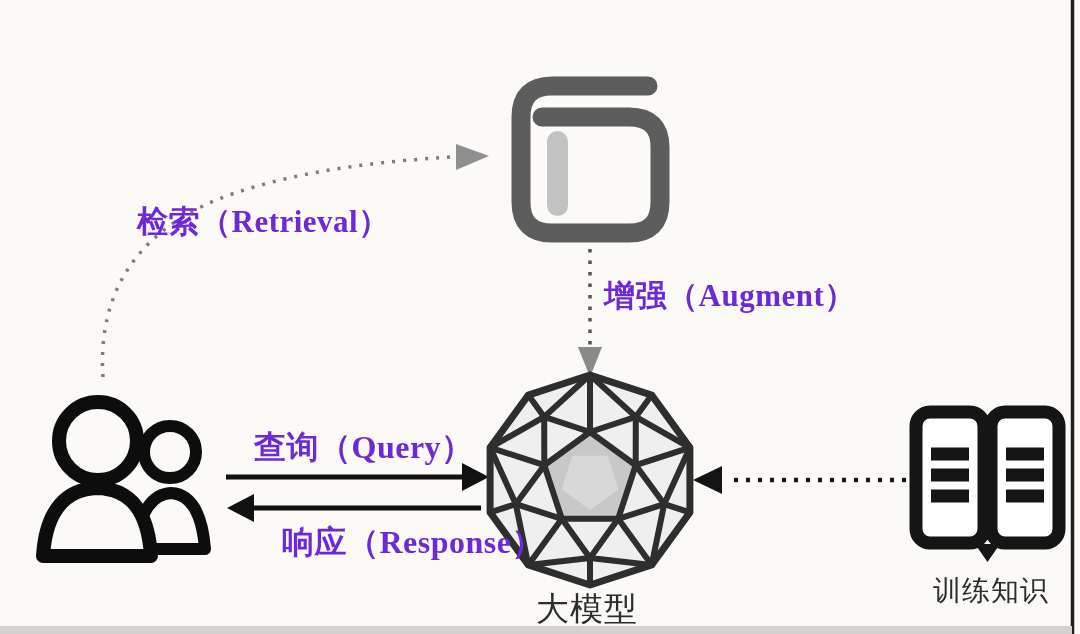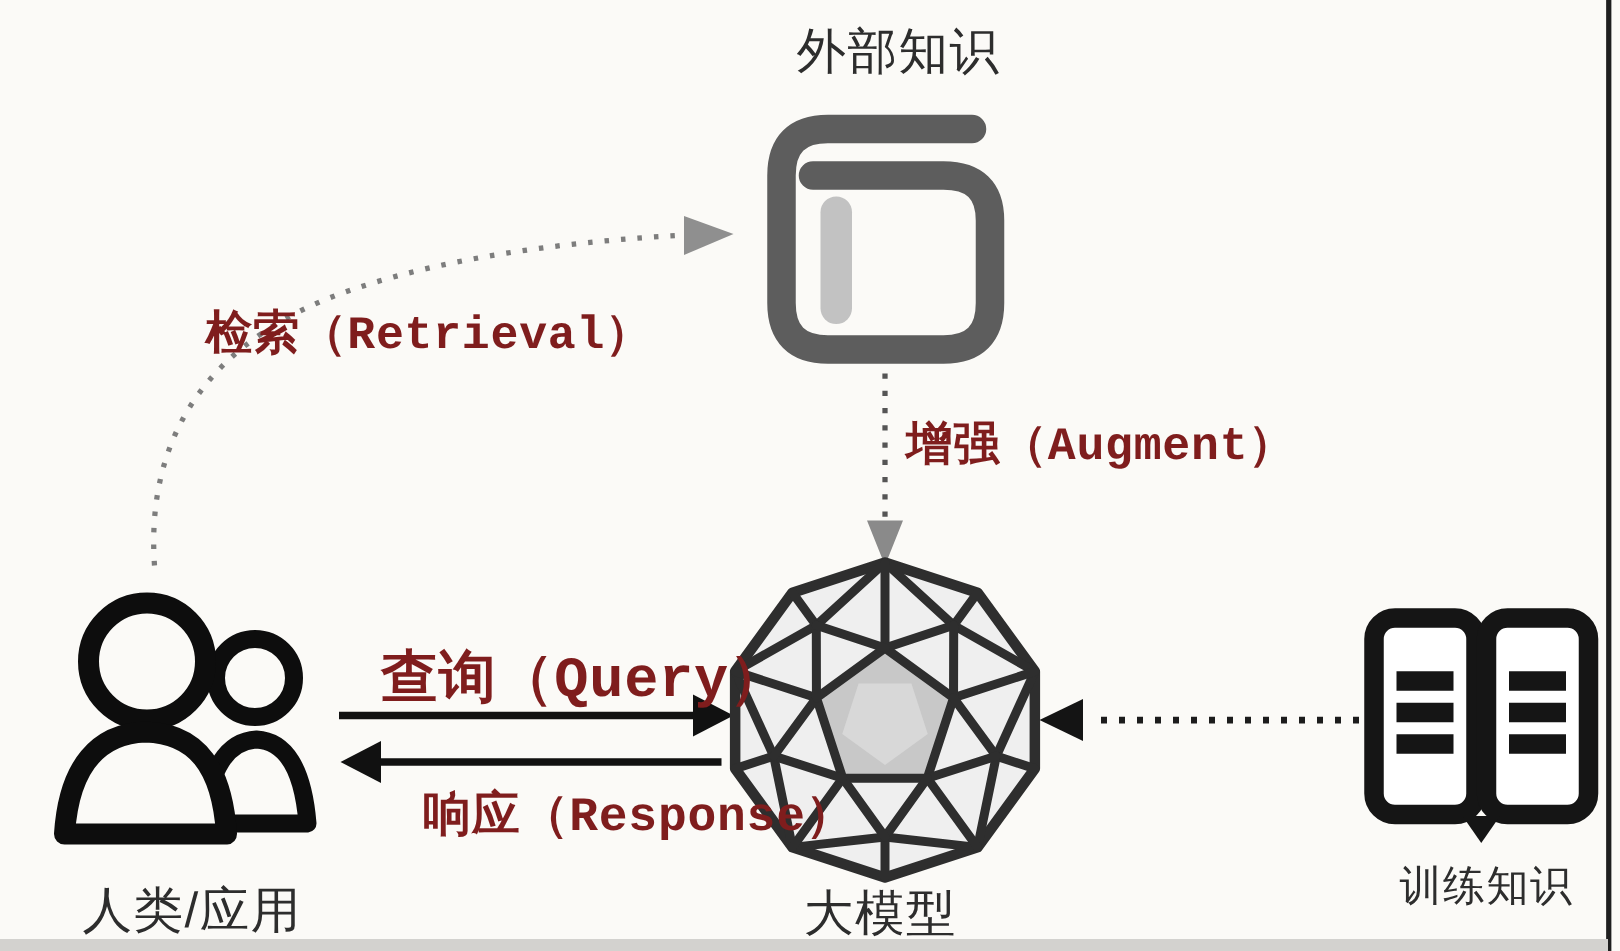--- a/index.html
+++ b/index.html
@@ -8,29 +8,29 @@
     position:relative;width:1080px;height:634px;
     background:#fbfaf7;
     font-family:"Liberation Sans", sans-serif;
   }
   .layer{position:absolute;left:0;top:0;width:1080px;height:634px;}
   .node-label{
     position:absolute;color:#2d2d2d;font-size:33px;letter-spacing:1px;
     font-family:"Liberation Sans", sans-serif;white-space:nowrap;
   }
   .edge-label{
-    position:absolute;color:#7f1d1d;font-size:31px;font-weight:bold;
-    font-family:Liberation Mono, monospace;white-space:nowrap;letter-spacing:0.5px;
+    position:absolute;color:#6d28d9;font-size:31px;font-weight:bold;
+    font-family:Liberation Serif, serif;white-space:nowrap;letter-spacing:0.5px;
   }
   #lbl-external{left:524px;top:12px;width:150px;text-align:center;}
   #lbl-human{left:55px;top:585px;}
   #lbl-model{left:536px;top:587px;}
   #lbl-training{left:933px;top:572px;font-size:28px;}
   #lbl-retrieval{left:137px;top:201px;}
-  #lbl-query{left:254px;top:426px;font-size:38px;}
+  #lbl-query{left:254px;top:426px;font-size:32px;}
   #lbl-response{left:242px;top:521px;font-size:32px;padding-left:40px;}
   #lbl-augment{left:604px;top:275px;text-align:center;}
 </style>
 </head>
 <body>
 
 <div class="stage">
 
   <svg class="layer" viewBox="0 0 1080 634">
 
@@ -122,22 +122,20 @@
         <line x1="1006" y1="454" x2="1044" y2="454"></line>
         <line x1="1006" y1="475" x2="1044" y2="475"></line>
         <line x1="1006" y1="496" x2="1044" y2="496"></line>
       </g>
     </g>
 
     <line x1="1072.5" y1="0" x2="1072.5" y2="634" stroke="#1f1f1f" stroke-width="3.5"></line>
     <rect x="0" y="626" width="1072" height="8" fill="#d3d2cf"></rect>
   </svg>
 
-  <div class="node-label" id="lbl-external">外部知识</div>
-  <div class="node-label" id="lbl-human">人类/应用</div>
   <div class="node-label" id="lbl-model">大模型</div>
   <div class="node-label" id="lbl-training">训练知识</div>
 
   <div class="edge-label" id="lbl-retrieval">检索（Retrieval）</div>
   <div class="edge-label" id="lbl-query">查询（Query）</div>
   <div class="edge-label" id="lbl-response">响应（Response）</div>
   <div class="edge-label" id="lbl-augment">增强（Augment）</div>
 
 </div>
 

